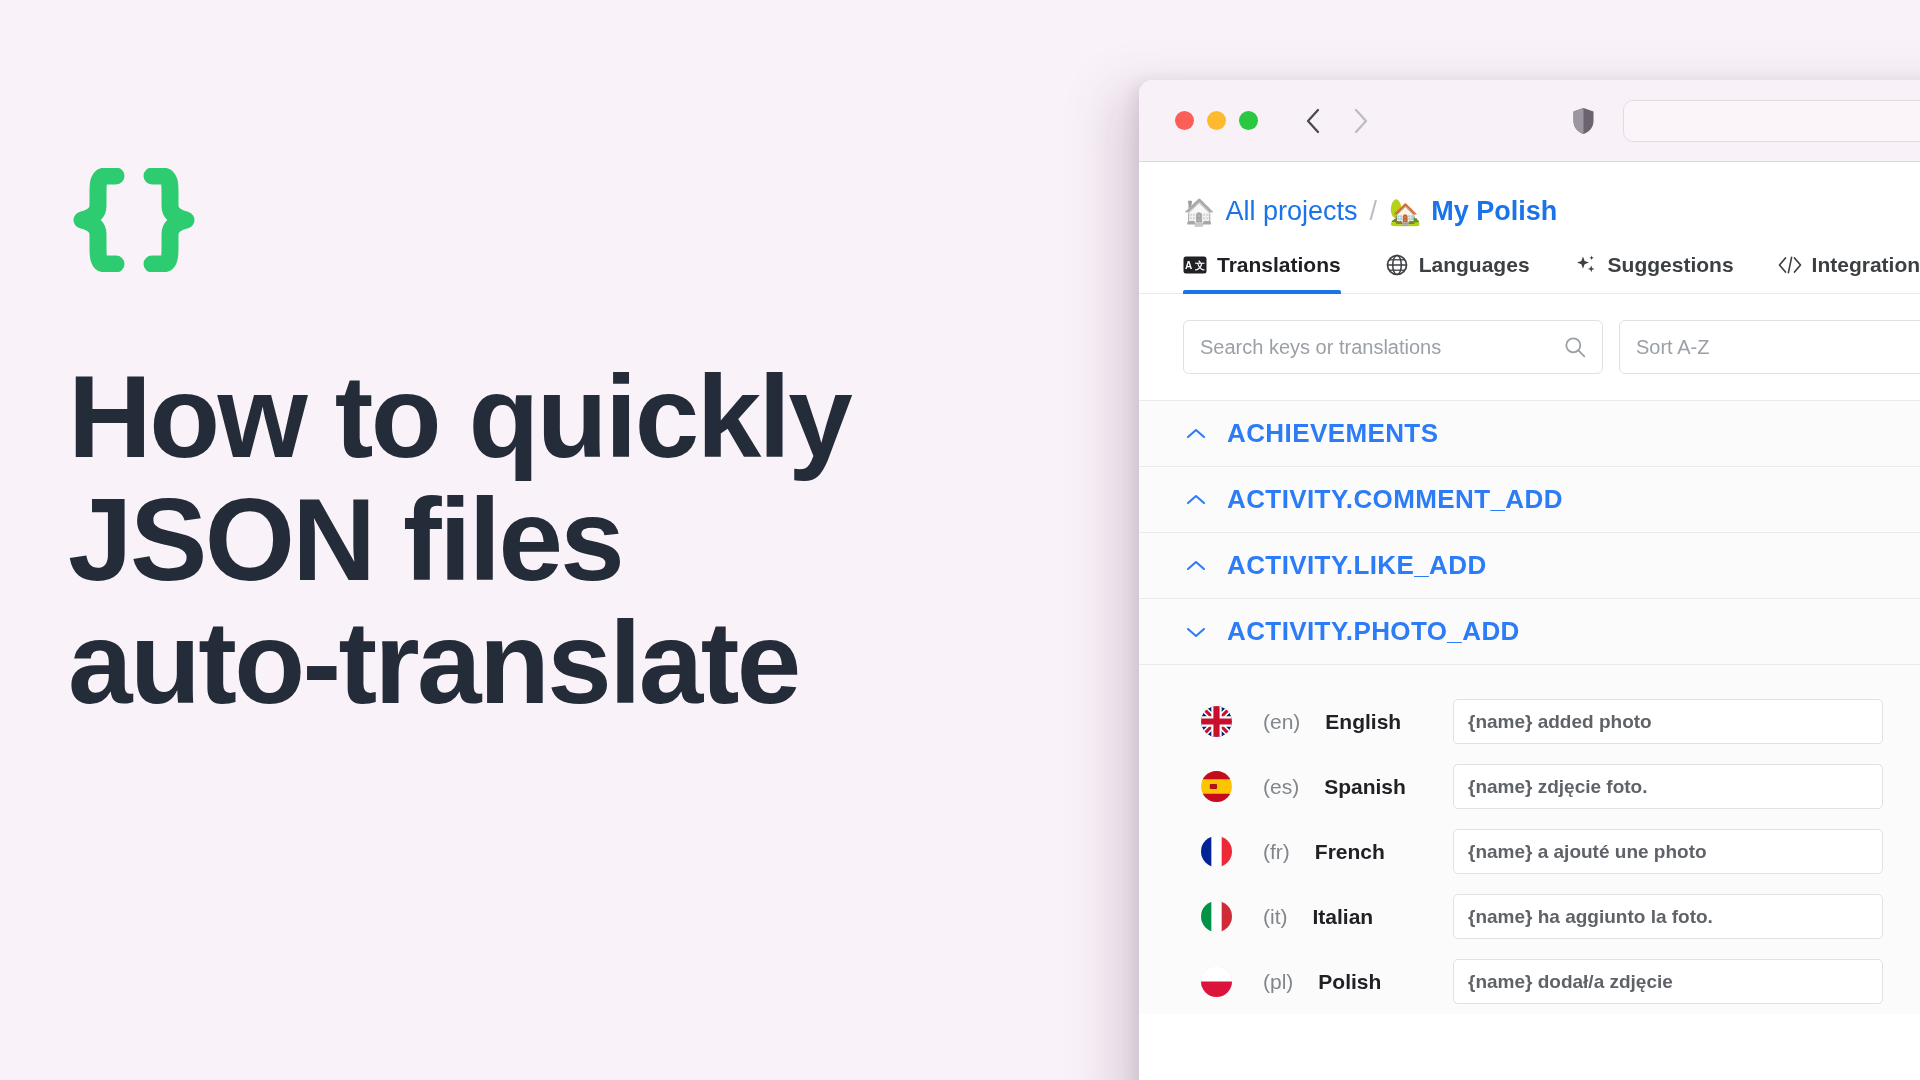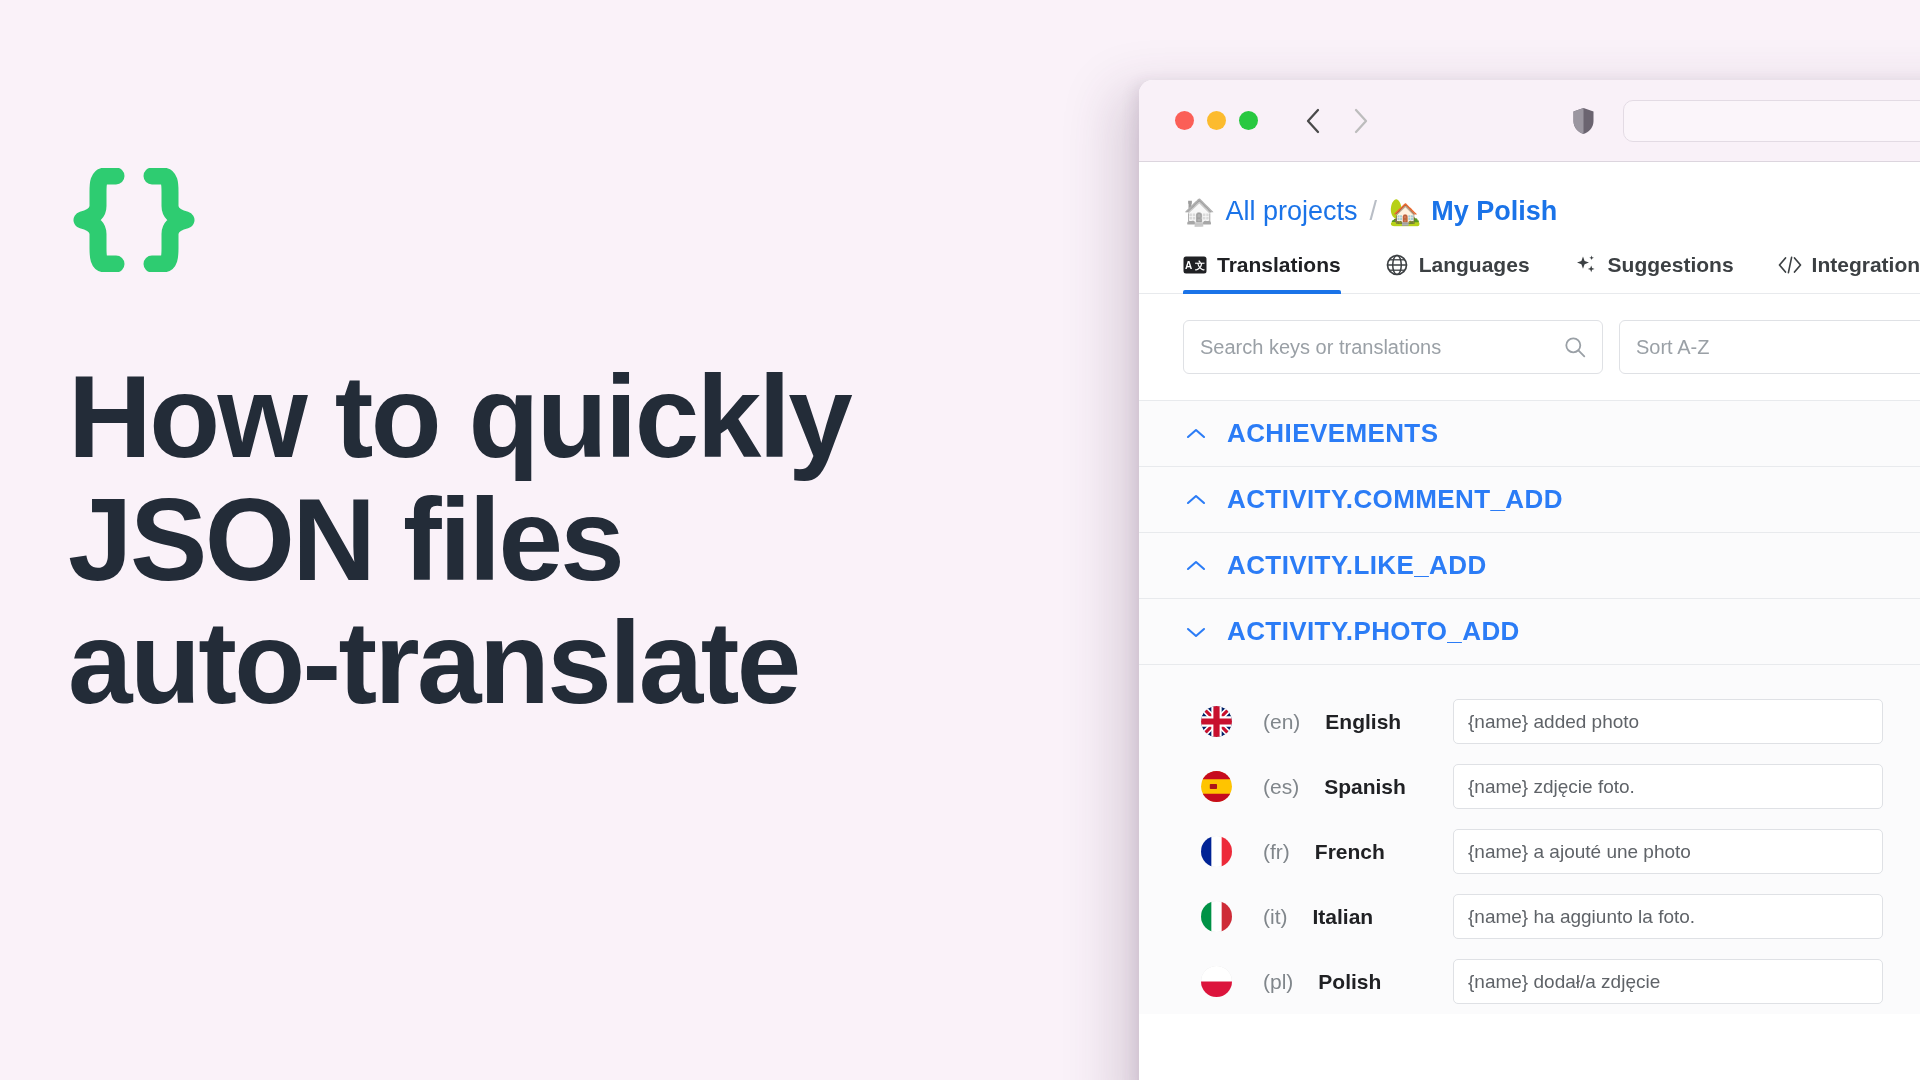--- a/index.html
+++ b/index.html
@@ -223,20 +223,21 @@
     border: 1px solid #dfe1e5;
     border-radius: 5px;
     background: #fff;
     display: flex;
     align-items: center;
     padding: 0 14px;
     font-size: 19px;
     color: #5f6368;
     white-space: nowrap;
     overflow: hidden;
+    font-weight: bold;
   }
 </style>
 </head>
 <body>
 
 <div class="promo">
 
   <div class="brand-logo">
     <svg width="132" height="104" viewBox="0 0 132 104" fill="none">
       <path d="M48 8 H38 C30 8 30 16 30 24 V38 C30 46 22 50 14 52 C22 54 30 58 30 66 V80 C30 88 30 96 38 96 H48" stroke="#2ecc71" stroke-width="17" stroke-linecap="round" stroke-linejoin="round"></path>

